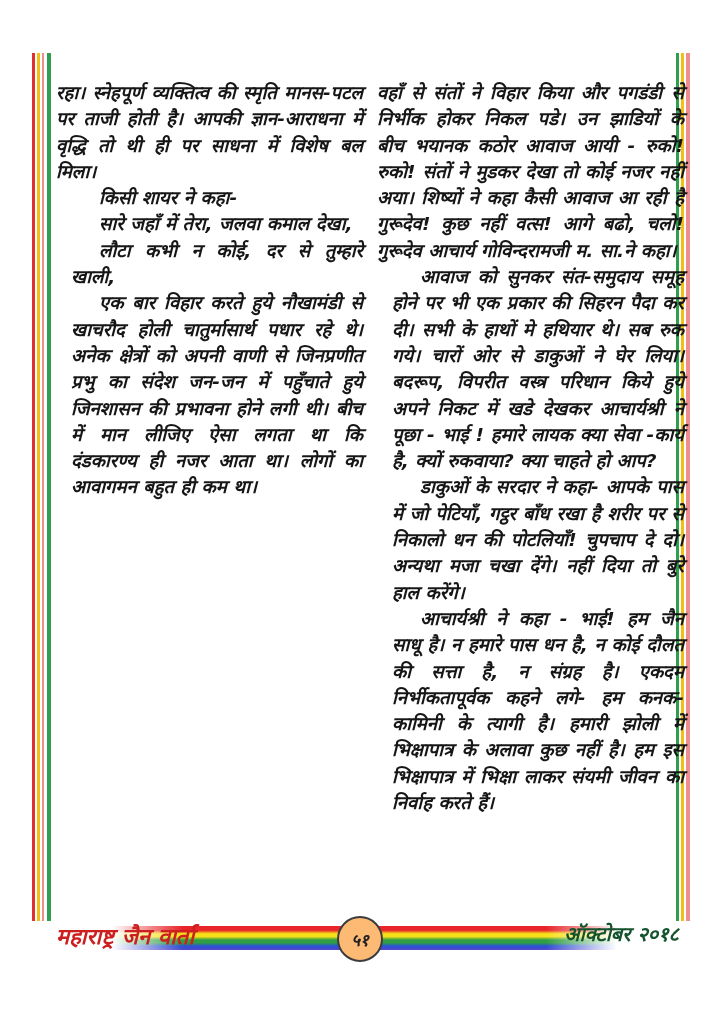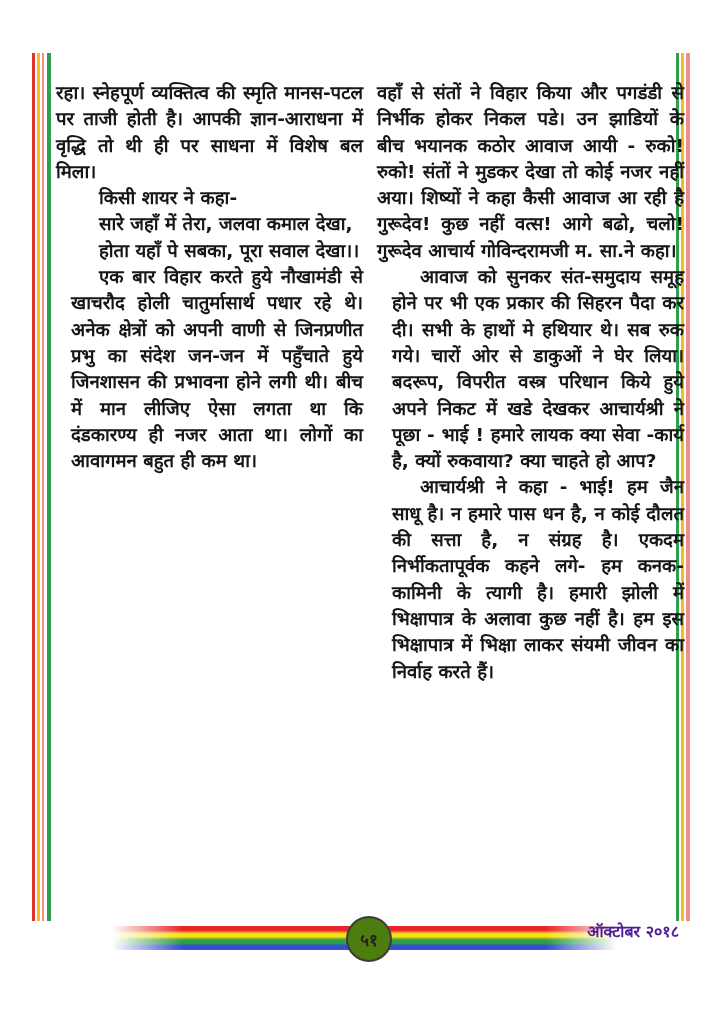--- a/index.html
+++ b/index.html
@@ -3,20 +3,21 @@
 <meta charset="utf-8">
 <style>
   html,body{margin:0;padding:0;background:#e9e9e9;}
   .page{
     position:relative;
     width:725px;height:1024px;
     margin:0 auto;
     background:#ffffff;
     font-family:"DejaVu Sans","Liberation Sans",sans-serif;
     overflow:hidden;
+    font-style:italic;
   }
   
   .stripes{position:absolute;top:53px;height:868px;width:19px;}
   .stripes.left{
     left:32px;
     background:linear-gradient(to right,
       #e03131 0 3px, transparent 3px 5px,
       #f2c014 5px 8px, transparent 8px 10px,
       #ef8d8d 10px 12px, transparent 12px 15px,
       #2e9e4f 15px 19px);
@@ -49,59 +50,61 @@
     position:absolute;left:112px;top:18px;width:505px;height:24px;
     background:
       linear-gradient(to right,#ffffff 0%,rgba(255,255,255,0) 14%,rgba(255,255,255,0) 86%,#ffffff 100%),
       linear-gradient(to bottom,
         #e8262a 0%, #e8262a 18%,
         #f7e017 32%, #f7e017 44%,
         #2f9e44 58%, #2f9e44 70%,
         #2b4fd8 84%, #5447c9 100%);
   }
   .page-number-badge{
-    position:absolute;left:346px;top:8px;
+    position:absolute;left:337px;top:8px;
     width:42px;height:42px;border-radius:50%;
-    background:#4d7c0f;border:2px solid #3c3c3c;
+    background:#fdba74;border:2px solid #3c3c3c;
     display:flex;align-items:center;justify-content:center;
     font-size:17px;font-weight:bold;color:#222222;
   }
   .footer-title{
     position:absolute;left:56px;top:12px;
     font-size:22px;font-weight:bold;color:#cc1f1f;
   }
   .footer-date{
     position:absolute;right:46px;top:12px;
-    font-size:16px;font-weight:bold;color:#4c1d95;
+    font-size:20px;font-weight:bold;color:#14532d;
   }
 </style>
 </head>
 <body>
 
 <div class="page">
 
   <div class="stripes left"></div>
   <div class="stripes right"></div>
 
   <div class="columns">
     <div class="col">
         <p class="">रहा। स्नेहपूर्ण व्यक्तित्व की स्मृति मानस-पटल पर ताजी होती है। आपकी ज्ञान-आराधना में वृद्धि तो थी ही पर साधना में विशेष बल मिला।</p>
         <p class="indent">किसी शायर ने कहा-</p>
         <p class="indent">सारे जहाँ में तेरा, जलवा कमाल देखा,</p>
-        <p class="indent">होता यहाँ पे सबका, पूरा सवाल देखा।।</p>
+        <p class="indent">लौटा कभी न कोई, दर से तुम्हारे खाली,</p>
         <p class="indent">एक बार विहार करते हुये नौखामंडी से खाचरौद होली चातुर्मासार्थ पधार रहे थे। अनेक क्षेत्रों को अपनी वाणी से जिनप्रणीत प्रभु का संदेश जन-जन में पहुँचाते हुये जिनशासन की प्रभावना होने लगी थी। बीच में मान लीजिए ऐसा लगता था कि दंडकारण्य ही नजर आता था। लोगों का आवागमन बहुत ही कम था।</p>
       </div>
     <div class="col">
         <p class="">वहाँ से संतों ने विहार किया और पगडंडी से निर्भीक होकर निकल पडे। उन झाडियों के बीच भयानक कठोर आवाज आयी - रुको! रुको! संतों ने मुडकर देखा तो कोई नजर नहीं अया। शिष्यों ने कहा कैसी आवाज आ रही है गुरूदेव! कुछ नहीं वत्स! आगे बढो, चलो! गुरूदेव आचार्य गोविन्दरामजी म. सा.ने कहा।</p>
         <p class="indent">आवाज को सुनकर संत-समुदाय समूह होने पर भी एक प्रकार की सिहरन पैदा कर दी। सभी के हाथों मे हथियार थे। सब रुक गये। चारों ओर से डाकुओं ने घेर लिया। बदरूप, विपरीत वस्त्र परिधान किये हुये अपने निकट में खडे देखकर आचार्यश्री ने पूछा - भाई ! हमारे लायक क्या सेवा -कार्य है, क्यों रुकवाया? क्या चाहते हो आप?</p>
+        <p class="indent">डाकुओं के सरदार ने कहा- आपके पास में जो पेटियाँ, गट्ठर बाँध रखा है शरीर पर से निकालो धन की पोटलियाँ! चुपचाप दे दो। अन्यथा मजा चखा देंगे। नहीं दिया तो बुरे हाल करेंगे।</p>
         <p class="indent">आचार्यश्री ने कहा - भाई! हम जैन साधू है। न हमारे पास धन है, न कोई दौलत की सत्ता है, न संग्रह है। एकदम निर्भीकतापूर्वक कहने लगे- हम कनक-कामिनी के त्यागी है। हमारी झोली में भिक्षापात्र के अलावा कुछ नहीं है। हम इस भिक्षापात्र में भिक्षा लाकर संयमी जीवन का निर्वाह करते हैं।</p>
       </div>
   </div>
 
   <div class="footer">
     <div class="rainbow-band"></div>
+    <div class="footer-title">महाराष्ट्र जैन वार्ता</div>
     <div class="page-number-badge">
       <span>५१</span>
     </div>
     <div class="footer-date">ऑक्टोबर २०१८</div>
   </div>
 
 </div>
 
 </body></html>

